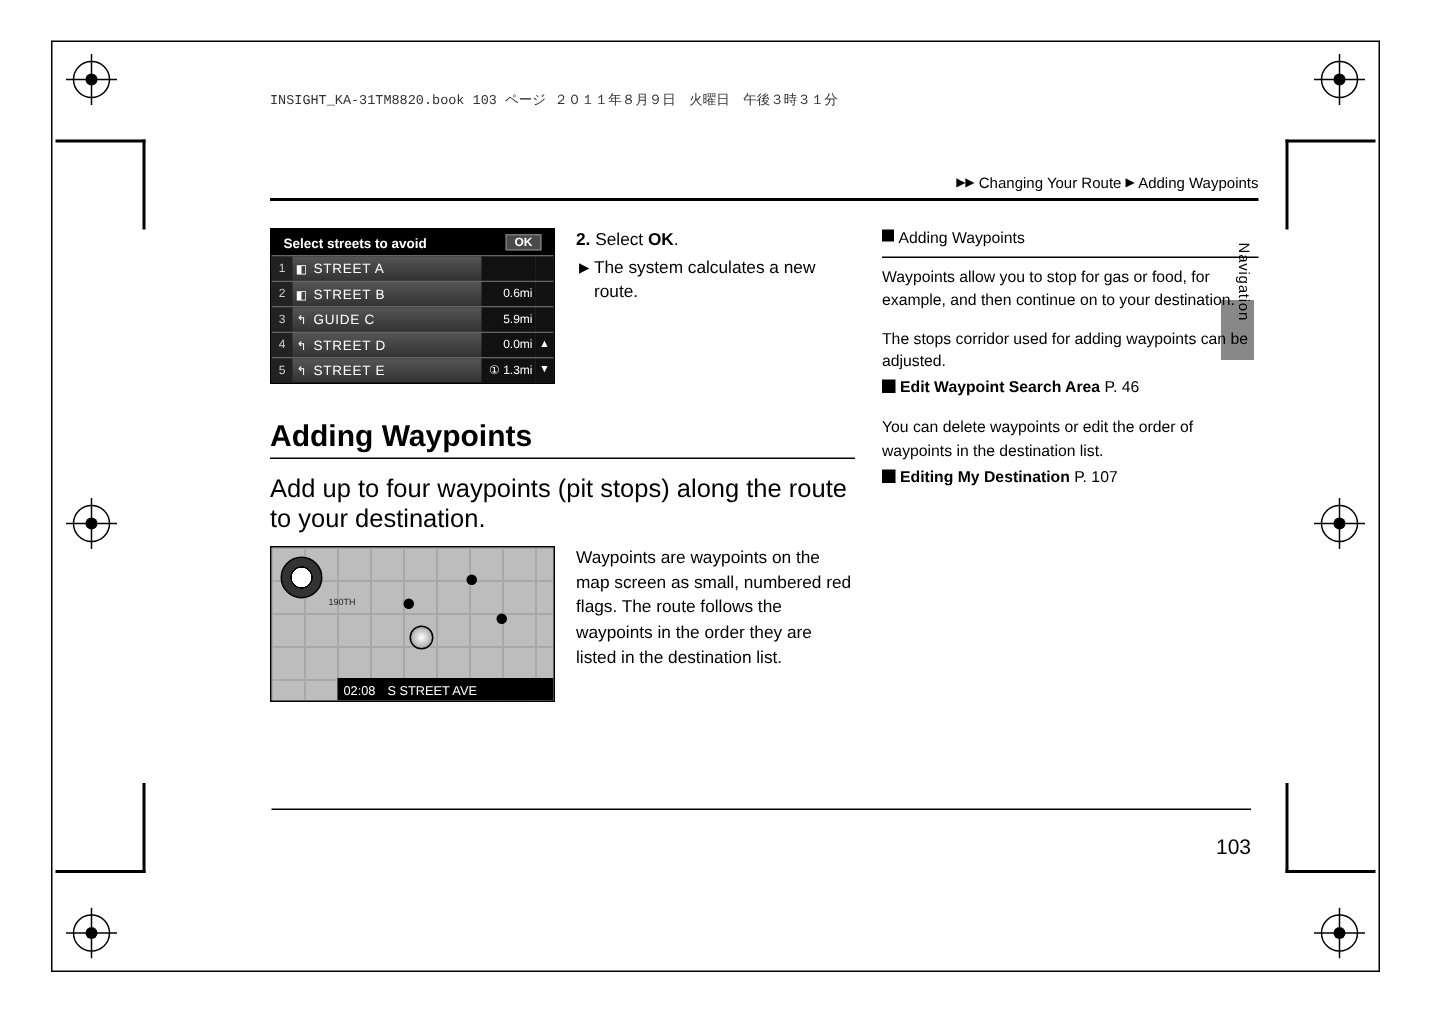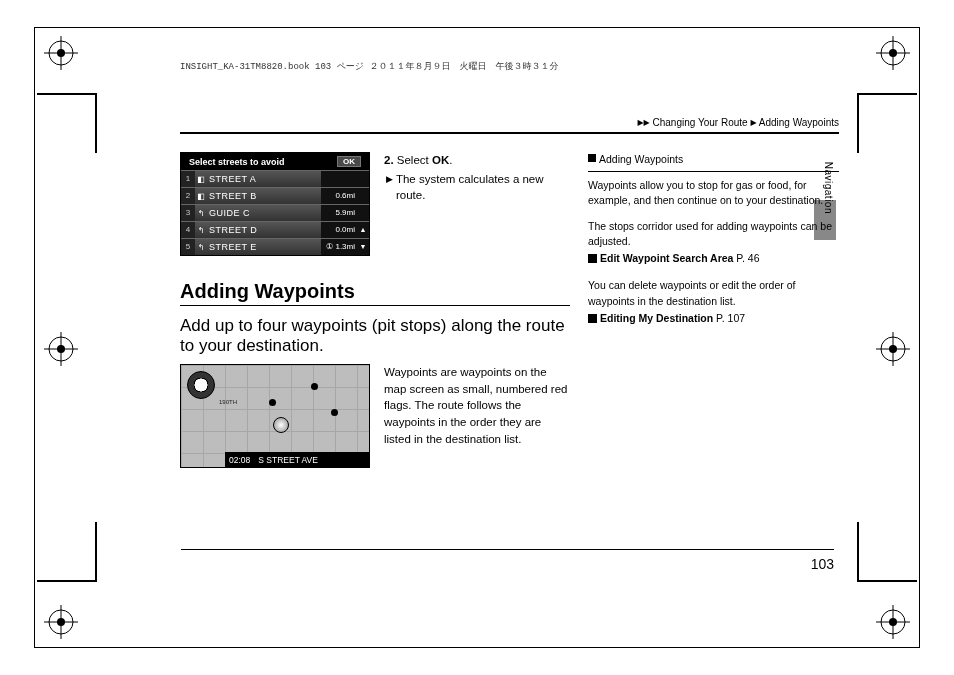--- a/index.html
+++ b/index.html
@@ -137,21 +137,21 @@
   .side-tab{
     position:absolute;right:118px;top:200px;width:22px;height:40px;background:#888;
   }
   .side-label{
     position:absolute;right:120px;top:214px;
     transform:rotate(90deg);transform-origin:right top;
     font-size:10px;letter-spacing:.5px;
   }
   .pagenum{
     position:absolute;right:120px;bottom:103px;font-size:14px;
-    border-top:1px solid #000;padding-top:6px;text-align:right;
+    border-top:1px solid #000;padding-top:16px;text-align:right;
     width:653px;
   }
 </style>
 </head>
 <body>
 
 <div class="page-frame"></div>
 
 <svg class="reg tl" width="34" height="34">
     <circle cx="17" cy="17" r="12" fill="none" stroke="#000"></circle>

